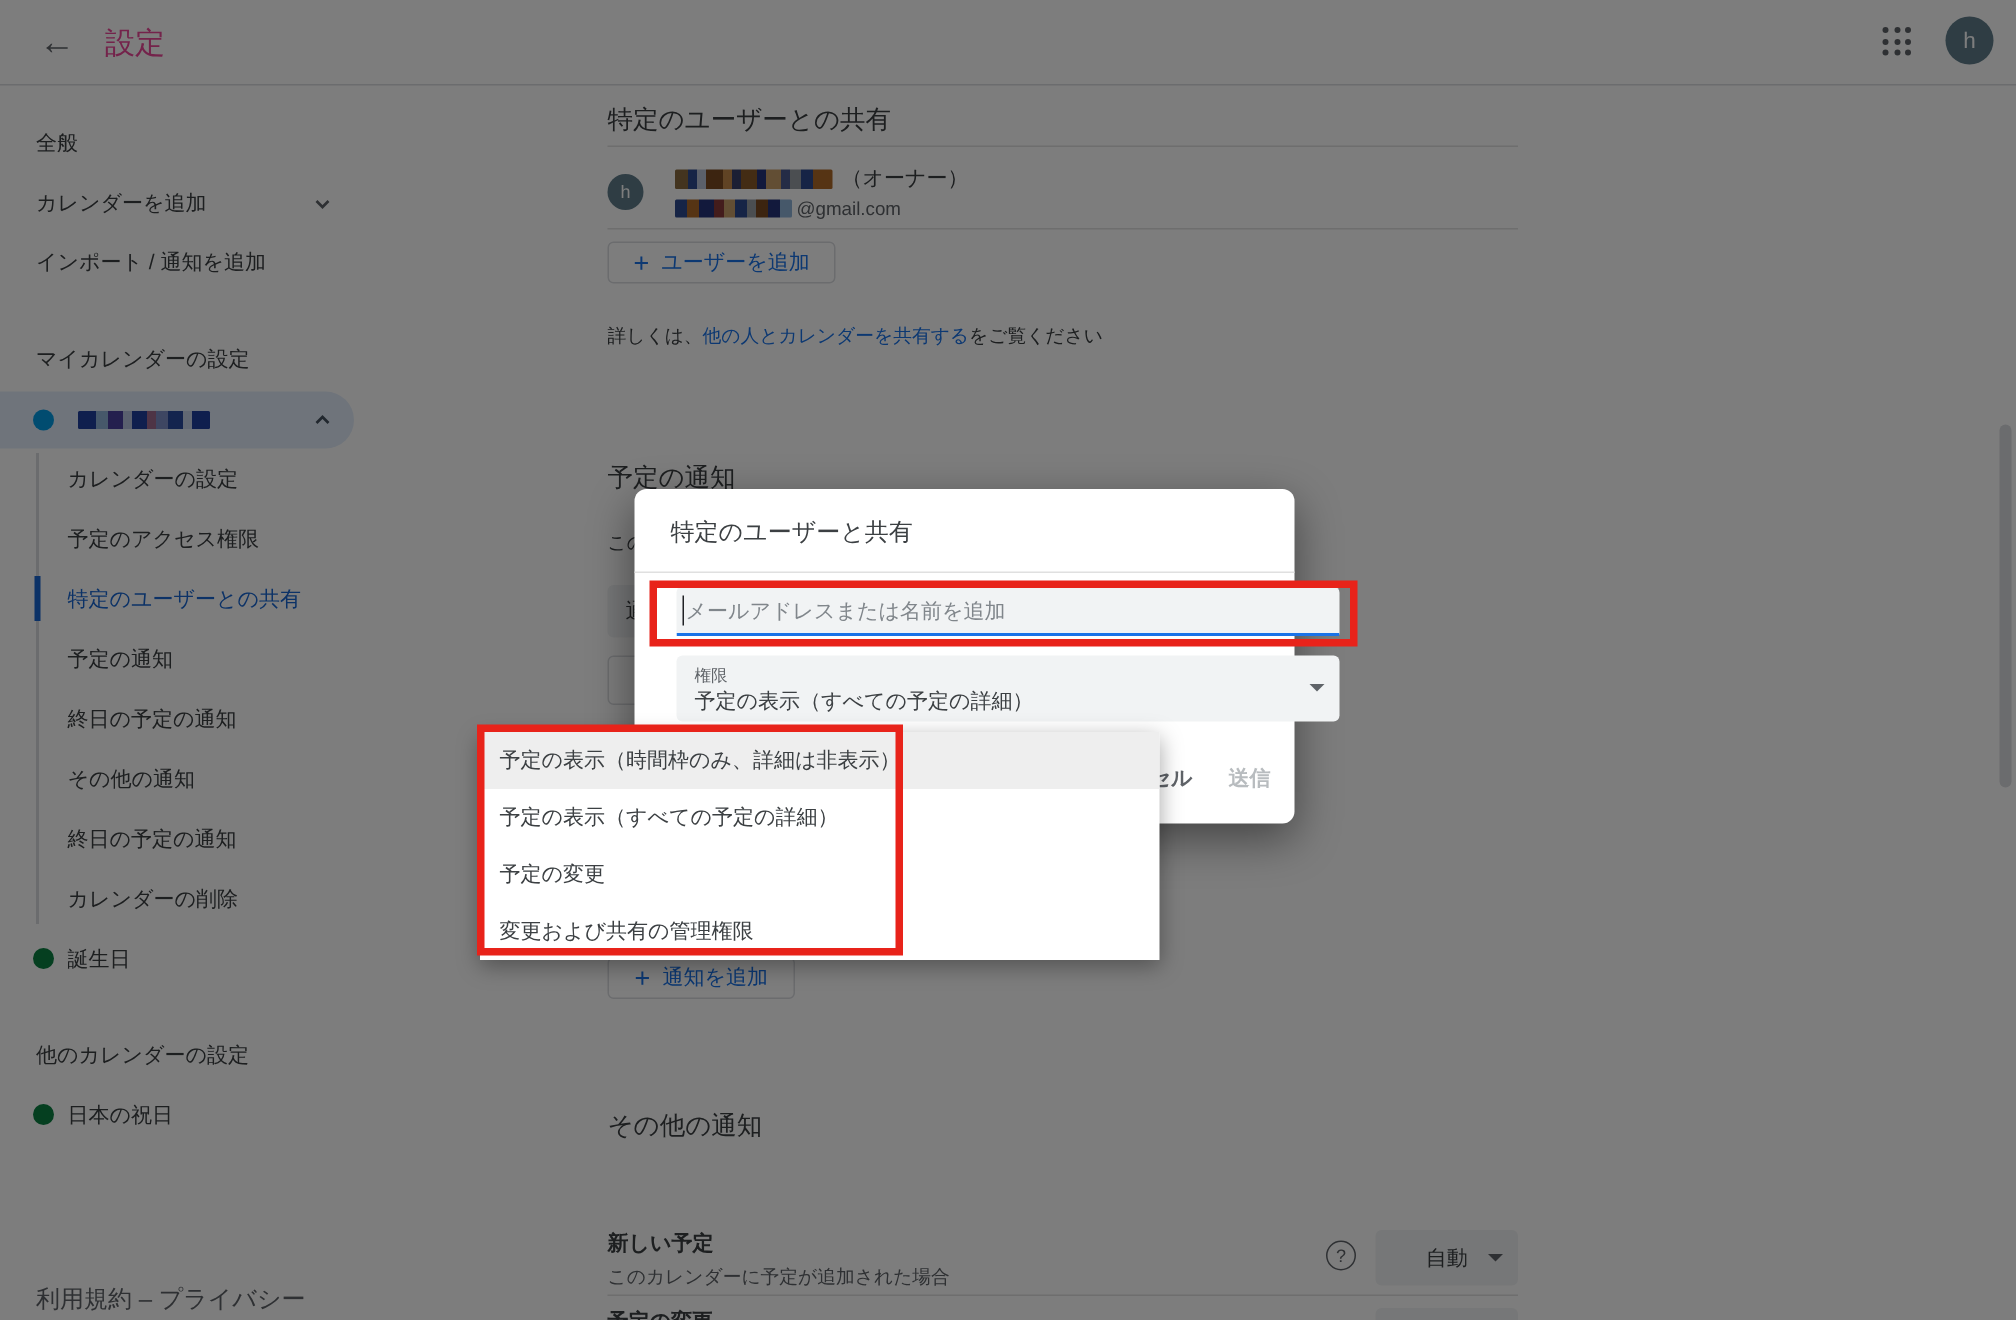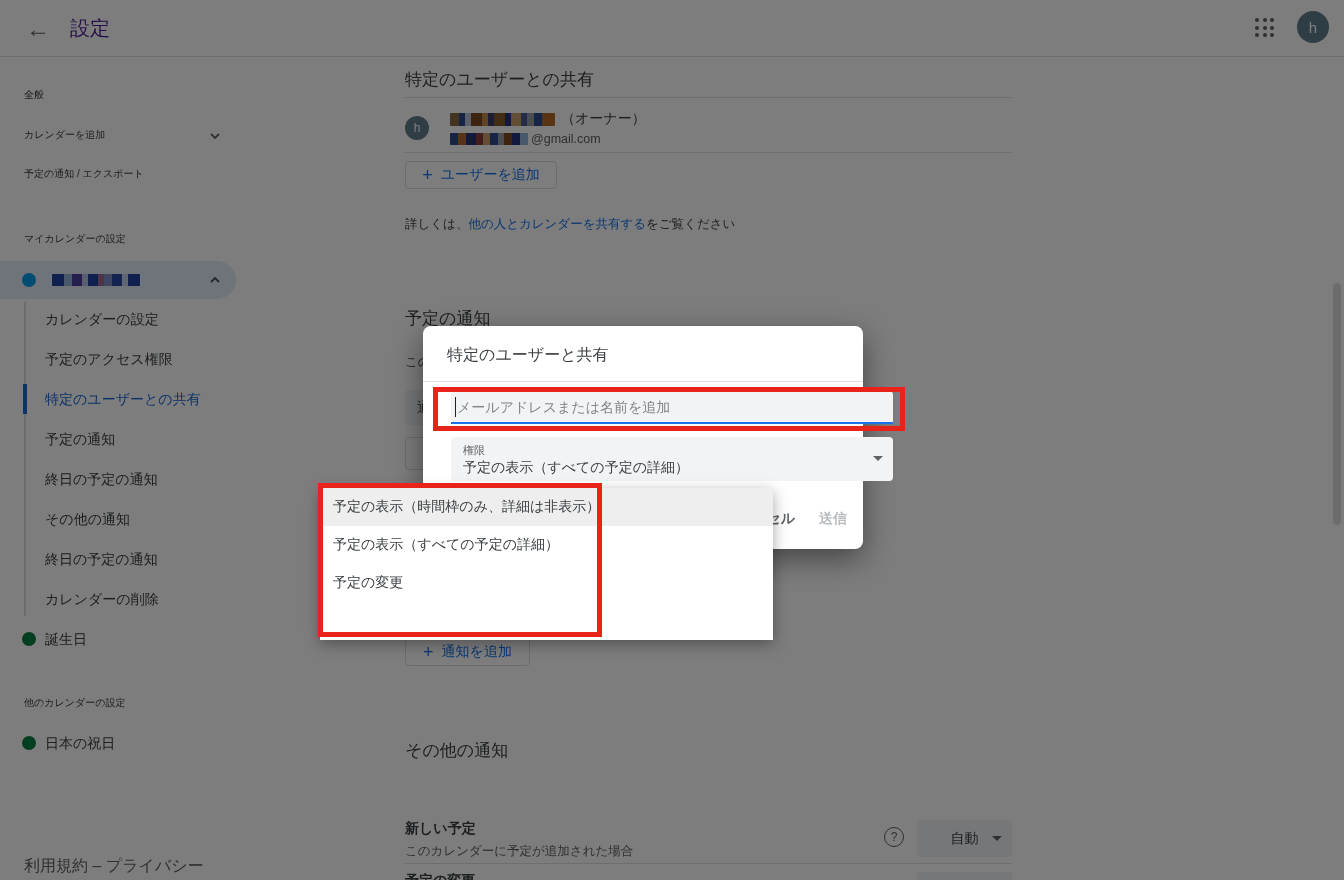--- a/index.html
+++ b/index.html
@@ -6,27 +6,27 @@
   html,body { background:#555; }
   .screen {
     position:relative; width:1344px; height:880px; overflow:hidden;
     background:#fff; font-family:"Liberation Sans","DejaVu Sans",sans-serif;
     color:#3c4043;
   }
 
   
   .topbar { position:absolute; top:0; left:0; width:1344px; height:57px; background:#fff; border-bottom:1px solid #dadce0; }
   .back { position:absolute; left:22px; top:13px; font-size:24px; color:#5f6368; width:32px; height:32px; display:flex; align-items:center; justify-content:center; border-radius:50%; cursor:pointer; }
-  .apptitle { position:absolute; left:70px; top:15px; font-size:20px; color:#4c1d95; font-weight:400; }
+  .apptitle { position:absolute; left:70px; top:15px; font-size:20px; color:#ec4899; font-weight:400; }
   .gridicon { position:absolute; left:1255px; top:18px; width:20px; height:20px; display:grid; grid-template-columns:repeat(3,1fr); gap:3px; }
   .gridicon i { width:4px; height:4px; background:#5f6368; border-radius:50%; }
   .avatar-top { position:absolute; left:1297px; top:11px; width:32px; height:32px; border-radius:50%; background:#607d8b; color:#fff; font-size:15px; display:flex; align-items:center; justify-content:center; }
 
   
-  .side-item { position:absolute; left:24px; font-size:10px; color:#3c4043; height:22px; line-height:22px; }
+  .side-item { position:absolute; left:24px; font-size:14px; color:#3c4043; height:22px; line-height:22px; }
   .chev { position:absolute; left:208px; width:14px; height:14px; }
   .pill { position:absolute; left:0; top:261px; width:236px; height:38px; background:#e3edfa; border-radius:0 19px 19px 0; }
   .caldot { position:absolute; width:14px; height:14px; border-radius:50%; }
   .mosaic { display:inline-block; border-radius:1px; }
   .m-cal { position:absolute; left:52px; top:274px; width:88px; height:12px;
     background:linear-gradient(90deg,#1f3f9f 0 12px,#8fb3d9 12px 20px,#4a3f9f 20px 30px,#b8c4e0 30px 36px,#1f3f9f 36px 46px,#a06a8f 46px 52px,#7f8fc9 52px 60px,#2a4aa0 60px 70px,#c9d4ea 70px 76px,#1f3f9f 76px 88px); }
   .subrule { position:absolute; left:24px; top:302px; width:2px; height:314px; background:#dadce0; }
   .sub-item { position:absolute; left:45px; font-size:14px; color:#3c4043; height:22px; line-height:22px; cursor:pointer; }
   .sub-item.active { color:#1967d2; }
   .activebar { position:absolute; left:23px; top:384px; width:4px; height:30px; background:#1967d2; }
@@ -97,21 +97,21 @@
         <i></i>
       </div>
     <div class="avatar-top">h</div>
   </div>
 
   <div class="side-item" style="top:84px;">全般</div>
   <div class="side-item" style="top:124px;">カレンダーを追加</div>
   <svg class="chev" style="top:129px;" viewBox="0 0 14 14">
       <path d="M3 5 L7 9 L11 5" stroke="#5f6368" stroke-width="1.8" fill="none"></path>
     </svg>
-  <div class="side-item" style="top:163px;">予定の通知 / エクスポート</div>
+  <div class="side-item" style="top:163px;">インポート / 通知を追加</div>
   <div class="side-item" style="top:228px;">マイカレンダーの設定</div>
 
   <div class="pill"></div>
   <div class="caldot" style="left:22px; top:273px; background:#039be5;"></div>
   <div class="mosaic m-cal"></div>
   <svg class="chev" style="top:273px;" viewBox="0 0 14 14">
       <path d="M3 9 L7 5 L11 9" stroke="#44515f" stroke-width="1.8" fill="none"></path>
     </svg>
 
   <div class="subrule"></div>
@@ -199,18 +199,19 @@
     <div class="dlg-buttons">
       <span class="dlg-cancel">キャンセル</span>
       <span class="dlg-submit">送信</span>
     </div>
   </div>
 
   <div class="menu">
     <div class="menu-item hl">予定の表示（時間枠のみ、詳細は非表示）</div>
     <div class="menu-item">予定の表示（すべての予定の詳細）</div>
     <div class="menu-item">予定の変更</div>
+    <div class="menu-item">変更および共有の管理権限</div>
   </div>
 
   <div class="redbox rb1"></div>
   <div class="redbox rb2"></div>
 
 </div>
 
 </body></html>

